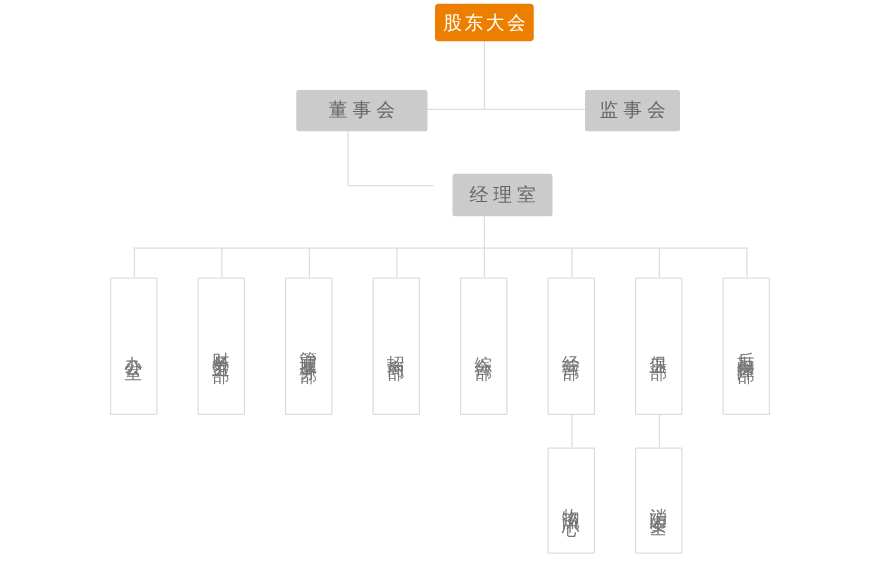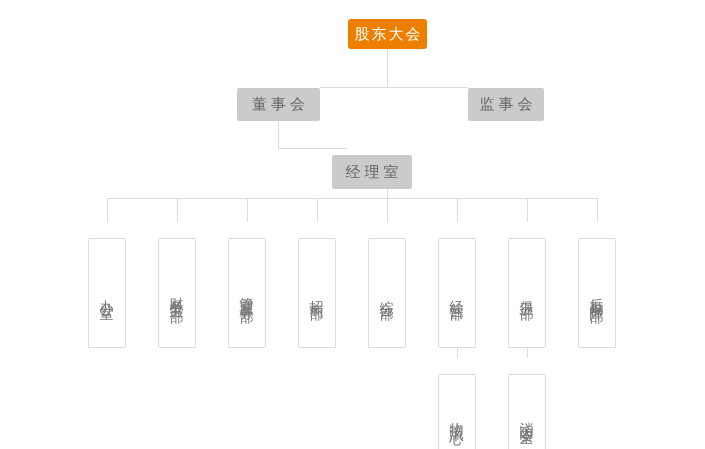--- a/index.html
+++ b/index.html
@@ -9,21 +9,20 @@
     background:#ffffff;
     font-family:"Liberation Sans", sans-serif;
     overflow:hidden;
   }
   .node {
     position:absolute;
     display:flex; align-items:center; justify-content:center;
     box-sizing:border-box;
     text-align:center;
     white-space:nowrap;
-    margin-top:16px;
   }
   .node.root {
     background:var(--root-bg, #EE7E00);
     color:var(--root-text, #ffffff);
     font-size:15px; letter-spacing:2px; text-indent:2px;
     border-radius:3px;
   }
   .node.lvl2 {
     background:var(--lvl2-bg, #CBCBCB);
     color:var(--lvl2-text, #666666);
@@ -60,24 +59,24 @@
   <div class="line" style="left:317px; top:198px; width:1px; height:24px;"></div>
   <div class="line" style="left:387px; top:198px; width:1px; height:24px;"></div>
   <div class="line" style="left:457px; top:198px; width:1px; height:24px;"></div>
   <div class="line" style="left:527px; top:198px; width:1px; height:24px;"></div>
   <div class="line" style="left:597px; top:198px; width:1px; height:24px;"></div>
   <div class="line" style="left:457px; top:332px; width:1px; height:26px;"></div>
   <div class="line" style="left:527px; top:332px; width:1px; height:26px;"></div>
 
   <div class="node root" style="left:348px; top:3px; width:79px; height:30px;">股东大会</div>
 
-  <div class="node lvl2" style="left:237px; top:72px; width:83px; height:33px;">董事会</div>
+  <div class="node lvl2" style="left:237px; top:72px; width:105px; height:33px;">董事会</div>
   <div class="node lvl2" style="left:468px; top:72px; width:76px; height:33px;">监事会</div>
 
-  <div class="node lvl2" style="left:332px; top:139px; width:80px; height:34px;">经理室</div>
+  <div class="node lvl2" style="left:362px; top:139px; width:80px; height:34px;">经理室</div>
 
   <div class="node dept" style="left:88px;  top:222px; width:38px; height:110px;">办公室</div>
   <div class="node dept" style="left:158px; top:222px; width:38px; height:110px;">财务劳工部</div>
   <div class="node dept" style="left:228px; top:222px; width:38px; height:110px;">管理服务部</div>
   <div class="node dept" style="left:298px; top:222px; width:38px; height:110px;">招商部</div>
   <div class="node dept" style="left:368px; top:222px; width:38px; height:110px;">综合部</div>
   <div class="node dept" style="left:438px; top:222px; width:38px; height:110px;">经营部</div>
   <div class="node dept" style="left:508px; top:222px; width:38px; height:110px;">保卫部</div>
   <div class="node dept" style="left:578px; top:222px; width:38px; height:110px;">后勤保障部</div>
 

